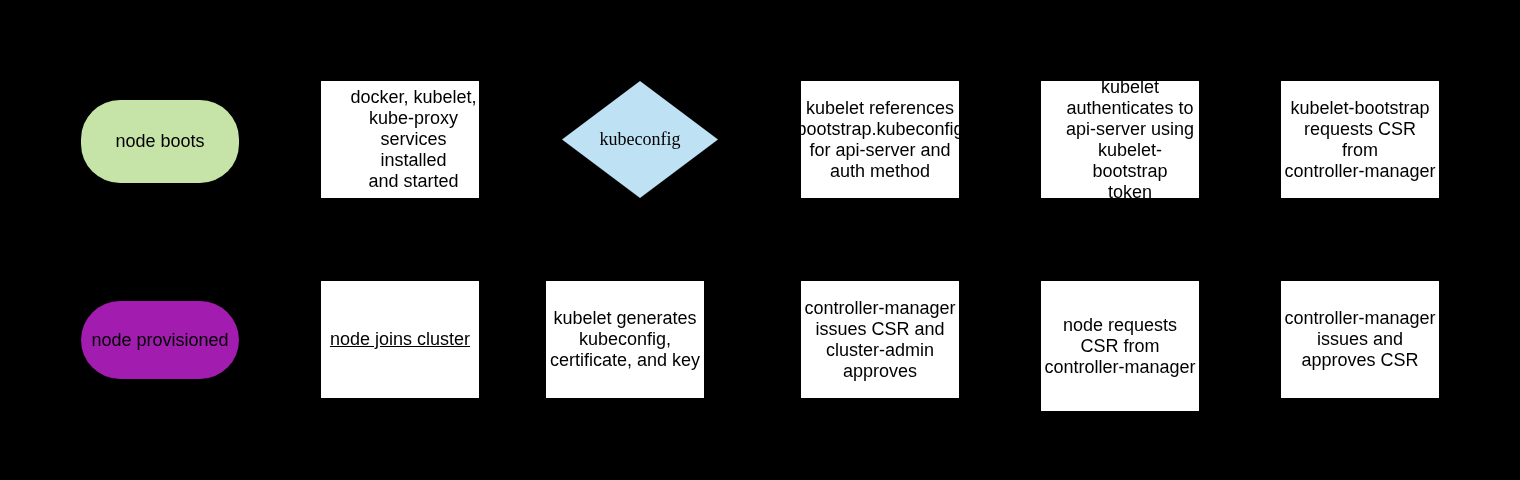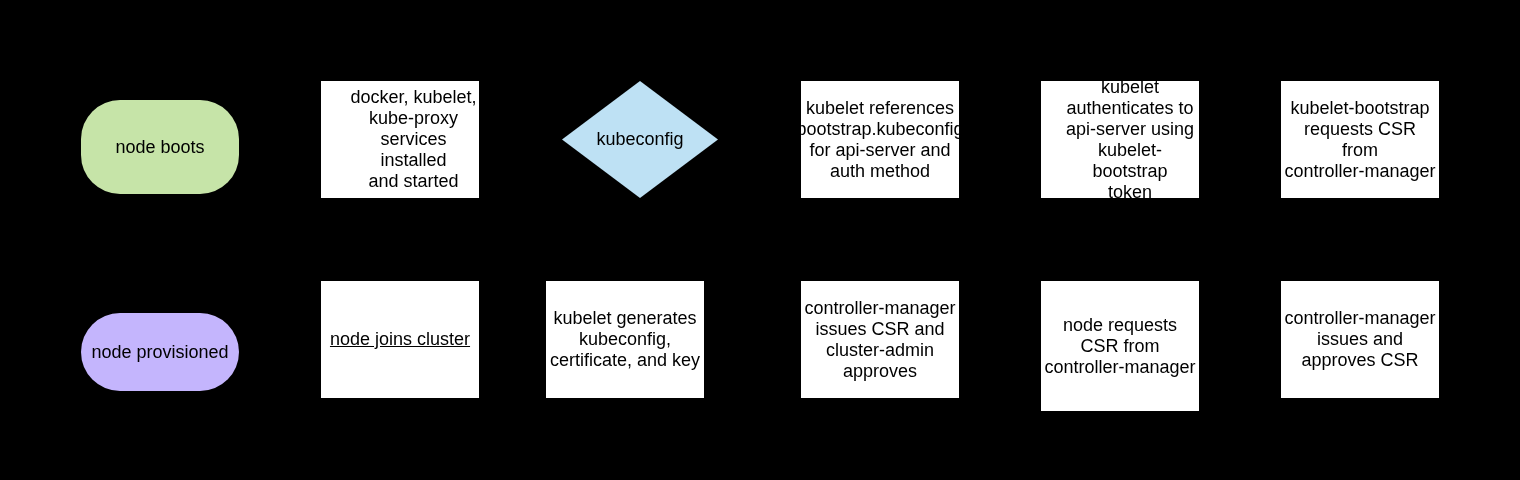--- a/index.html
+++ b/index.html
@@ -27,25 +27,25 @@
     display: block;
     width: max-content;
     max-width: none;
     text-align: center;
     white-space: pre-line;
     font-size: 18px;
     line-height: 21px;
     color: #000000;
   }
   .terminal { border-radius: 39px; }
-  .decision { clip-path: polygon(50% 0%, 100% 50%, 50% 100%, 0% 50%); }
+  .decision { clip-path: polygon(50% 0%, 100% 50%, 50% 100%, 0% 50%); font-family: Liberation Serif, serif; }
   .process  { border-radius: 0; }
 
   
-  .n0  { left: 81px;   top: 100px; width: 158px; height: 94px;  }
+  .n0  { left: 81px;   top: 100px; width: 158px; height: 83px;  }
   .n1  { left: 321px;  top: 81px;  width: 158px; height: 117px; }
   .n2  { left: 562px;  top: 81px;  width: 156px; height: 117px; }
   .n3  { left: 801px;  top: 81px;  width: 158px; height: 117px; }
   .n4  { left: 1041px; top: 81px;  width: 158px; height: 117px; padding-left: 20px; }
   .n5  { left: 1281px; top: 81px;  width: 158px; height: 117px; }
   .n6  { left: 81px;   top: 301px; width: 158px; height: 78px;  }
   .n7  { left: 321px;  top: 281px; width: 158px; height: 117px; text-decoration: underline; }
   .n8  { left: 546px;  top: 281px; width: 158px; height: 117px; }
   .n9  { left: 801px;  top: 281px; width: 158px; height: 117px; }
   .n10 { left: 1041px; top: 281px; width: 158px; height: 130px; }
@@ -86,21 +86,21 @@
 token</span>
   </div>
 
   <div class="node process n5" style="background: rgb(255, 255, 255); color: rgb(0, 0, 0);">
     <span class="lbl">kubelet-bootstrap
 requests CSR
 from
 controller-manager</span>
   </div>
 
-  <div class="node terminal n6" style="background: #c4b5fd; color: rgb(0, 0, 0); margin-top: 12px;">
+  <div class="node terminal n6" style="background: #a21caf; color: rgb(0, 0, 0);">
     <span class="lbl">node provisioned</span>
   </div>
 
   <div class="node process n7" style="background: rgb(255, 255, 255); color: rgb(0, 0, 0);">
     <span class="lbl">node joins cluster</span>
   </div>
 
   <div class="node process n8" style="background: rgb(255, 255, 255); color: rgb(0, 0, 0);">
     <span class="lbl">kubelet generates
 kubeconfig,

